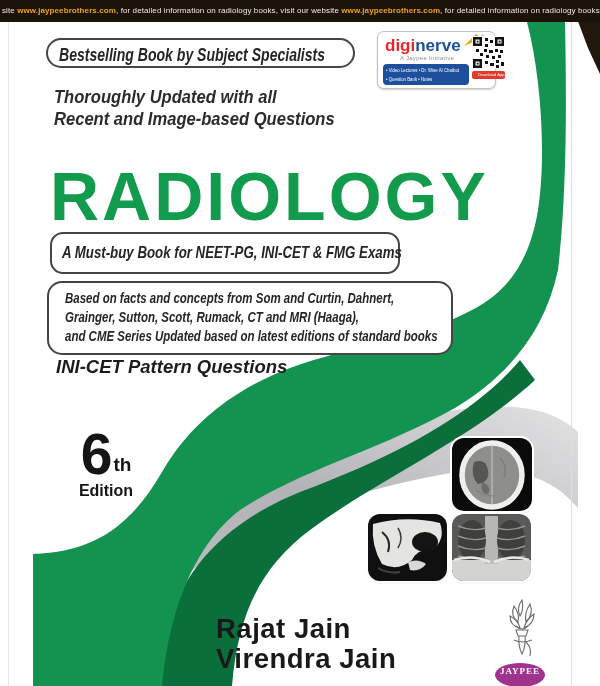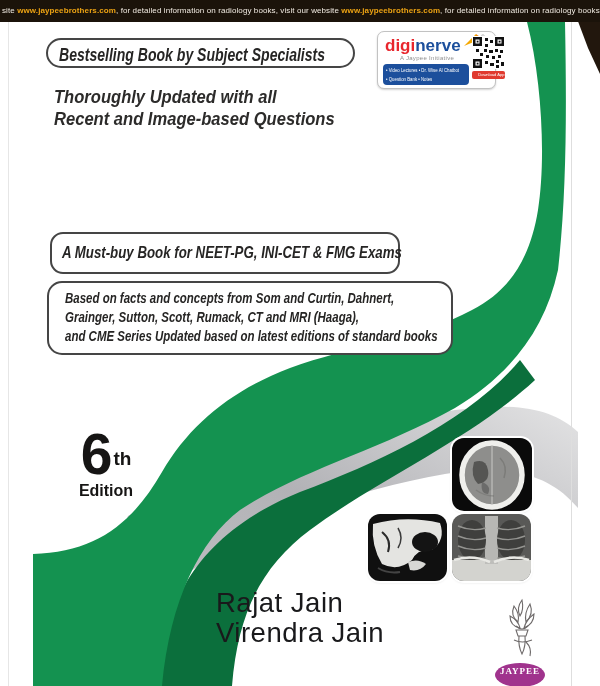--- a/index.html
+++ b/index.html
@@ -57,21 +57,21 @@
     white-space:nowrap;transform:scaleX(.82);transform-origin:0 0;
   }
   .pattern-note{
     position:absolute;left:56px;top:356px;font-size:18.5px;font-weight:bold;font-style:italic;
     color:#1d1c1b;white-space:nowrap;
   }
   
   .edition{position:absolute;left:56px;top:428px;width:100px;text-align:center;color:#161514;}
   .edition .row{display:flex;justify-content:center;align-items:flex-end;}
   .edition .num{font-size:57px;font-weight:bold;line-height:52px;}
-  .edition .suffix{font-size:19px;font-weight:bold;line-height:19px;margin:0 0 12px 1px;}
+  .edition .suffix{font-size:19px;font-weight:bold;line-height:19px;margin:0 0 6px 1px;}
   .edition .label{font-size:16px;font-weight:bold;line-height:20px;margin-top:1px;}
   
   .dgcard{
     position:absolute;left:377px;top:31px;width:119px;height:58px;background:#fff;
     border:1.5px solid #c2c2c2;border-radius:7px;box-shadow:0 1px 2px rgba(0,0,0,.18);
     box-sizing:border-box;
   }
   .dg-brand{position:absolute;left:7px;top:5px;font-size:17px;font-weight:bold;line-height:17px;white-space:nowrap;}
   .dg-digi{color:#e8262d;}
   .dg-nerve{color:#1c4f9c;}
@@ -89,21 +89,21 @@
     color:#fff;font-size:6px;line-height:8px;text-align:center;overflow:visible;white-space:nowrap;
   }
   .dg-qr-label span{display:inline-block;transform:scale(.68);transform-origin:50% 50%;}
   
   .tile{position:absolute;border-radius:12px;overflow:hidden;box-shadow:0 0 0 2px #ffffff,0 1px 3px rgba(0,0,0,.25);}
   .tile-brain{left:452px;top:438px;width:80px;height:73px;}
   .tile-liver{left:368px;top:514px;width:79px;height:67px;}
   .tile-chest{left:452px;top:514px;width:79px;height:67px;}
   
   .authors{
-    position:absolute;left:216px;top:588px;font-size:27.5px;font-weight:normal;color:#19191b;
+    position:absolute;left:216px;top:614px;font-size:27.5px;font-weight:bold;color:#19191b;
     line-height:30px;letter-spacing:.5px;white-space:nowrap;
   }
   .jaypee-torch{position:absolute;left:496px;top:596px;width:52px;height:66px;}
   .jaypee-oval{
     position:absolute;left:495px;top:663px;width:50px;height:24px;background:#a0338d;border-radius:50%;
     color:#fff;font-family:"Liberation Serif",serif;font-size:9px;line-height:16px;text-align:center;
     letter-spacing:1px;font-weight:bold;
   }
 </style>
 </head>
@@ -215,33 +215,35 @@
         <rect x="4.7" y="26.7" width="1.8" height="1.8" fill="#111"></rect>
     </svg>
     <div class="dg-qr-label"><span>Download App</span></div>
   </div>
 
   <div class="tagline">
     <div>Thoroughly Updated with all</div>
     <div>Recent and Image-based Questions</div>
   </div>
 
+  <div class="title-main">RADIOLOGY</div>
 
   <div class="mustbuy">
     <span>A Must-buy Book for NEET-PG, INI-CET &amp; FMG Exams</span>
   </div>
 
   <div class="basedon">
     <div class="inner">
       <div>Based on facts and concepts from Som and Curtin, Dahnert,</div>
       <div>Grainger, Sutton, Scott, Rumack, CT and MRI (Haaga),</div>
       <div>and CME Series Updated based on latest editions of standard books</div>
     </div>
   </div>
 
+  <div class="pattern-note">INI-CET Pattern Questions</div>
 
   <div class="edition">
     <div class="row">
       <span class="num">6</span>
       <span class="suffix">th</span>
     </div>
     <div class="label">Edition</div>
   </div>
 
   <div class="tile tile-brain">

